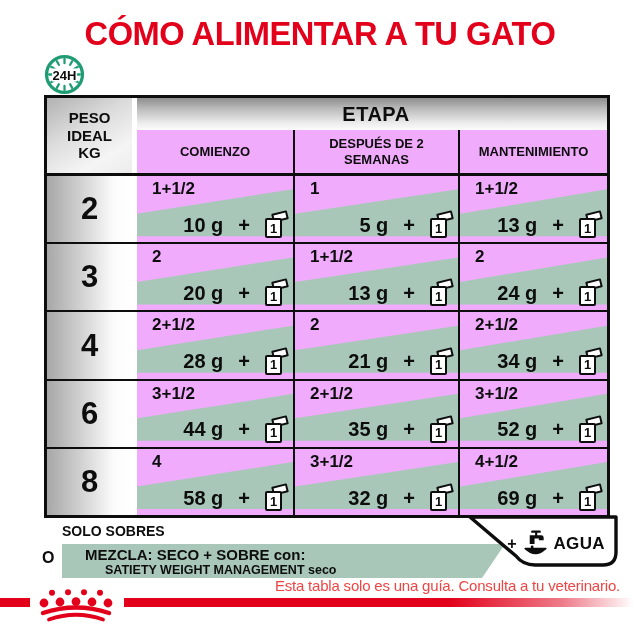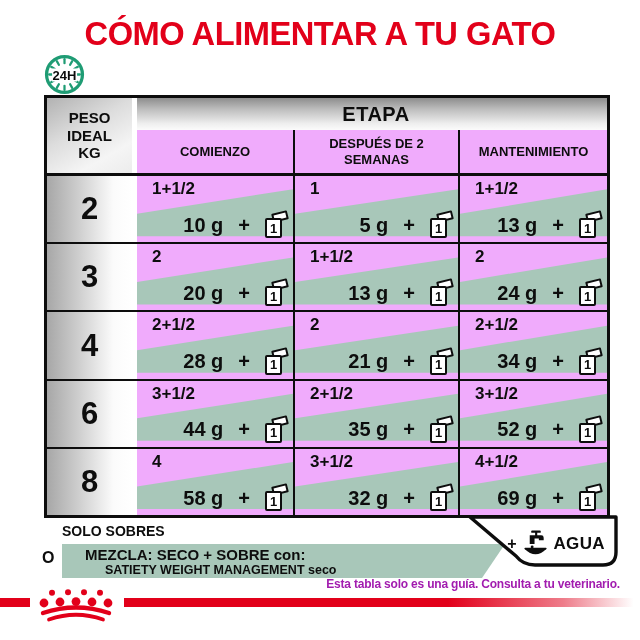--- a/index.html
+++ b/index.html
@@ -95,21 +95,21 @@
   .mezcla .l2{font-size:12.5px;font-weight:bold;margin-left:20px;}
   .agua-badge{position:absolute;left:466px;top:515px;width:154px;height:56px;}
   .agua-content{
     position:absolute;left:497px;top:527px;width:118px;height:34px;
     display:flex;align-items:center;justify-content:center;gap:6px;
   }
   .agua-plus{font-size:16px;font-weight:bold;}
   .agua-label{font-size:17px;font-weight:bold;letter-spacing:.3px;}
   .note{
     position:absolute;left:0;right:20px;top:577px;text-align:right;
-    font-size:12px;font-weight:bold;letter-spacing:-.2px;color:#a21caf;
+    font-size:15px;font-weight:normal;letter-spacing:-.2px;color:#ef4444;
   }
   .redband{
     position:absolute;left:0;top:598px;width:640px;height:9px;
     background:linear-gradient(90deg,var(--red) 0%,var(--red) 70%,#ee7c8a 88%,#ffffff 99%);
   }
   .crown{
     position:absolute;left:30px;top:586px;width:94px;height:38px;background:#fff;
     display:flex;align-items:center;justify-content:center;z-index:4;
   }
 </style>

